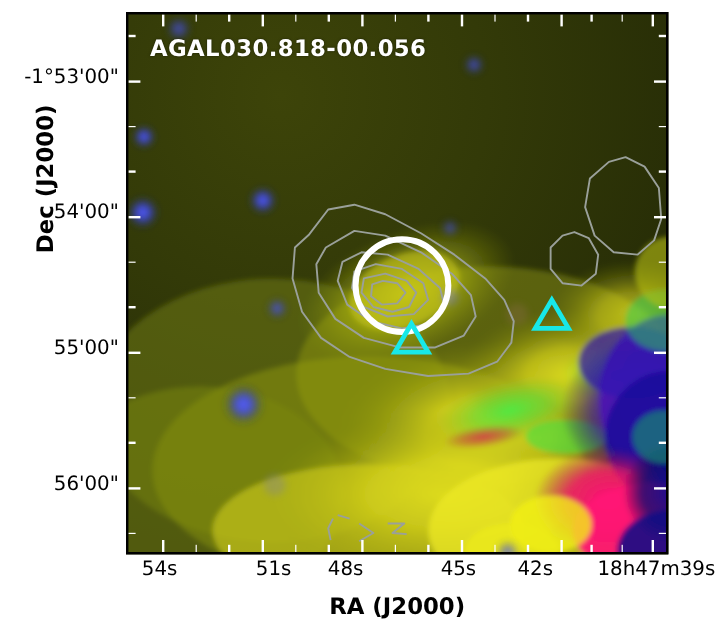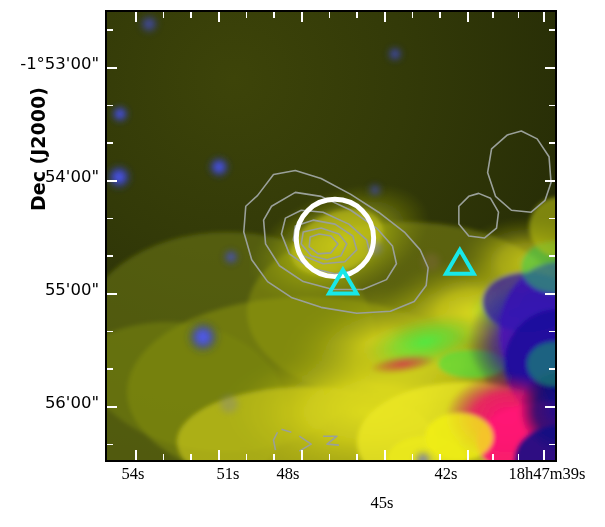--- a/index.html
+++ b/index.html
@@ -61,21 +61,20 @@
   }
   .xtick-label {
     position: absolute;
     top: 466px;
     text-align: center;
     font-size: 16.5px;
     color: #000;
     white-space: nowrap;
     line-height: 1;
     transform: translateX(-50%);
-    font-family: Liberation Serif, serif;
   }
 
   
   #panel {
     position: absolute;
     left: 105px;
     top: 10px;
     width: 452px;
     height: 452px;
     border: 2px solid #000;
@@ -122,32 +121,33 @@
     pointer-events: none;
   }
 </style>
 </head>
 <body>
 
 <div id="figure">
 
   <div id="ylabel">Dec (J2000)</div>
 
+  <div id="xlabel">RA (J2000)</div>
 
   <div id="ytick-labels">
       <div class="ytick-label" style="top: 56px; right: 506px;">-1°53'00"</div>
       <div class="ytick-label" style="top: 169px; right: 506px;">54'00"</div>
       <div class="ytick-label" style="top: 282px; right: 506px;">55'00"</div>
       <div class="ytick-label" style="top: 395px; right: 506px;">56'00"</div>
     </div>
   <div id="xtick-labels">
       <div class="xtick-label" style="left: 133px;">54s</div>
       <div class="xtick-label" style="left: 228px;">51s</div>
       <div class="xtick-label" style="left: 288px;">48s</div>
-      <div class="xtick-label" style="left: 382px; margin-top: 29px;">45s</div>
+      <div class="xtick-label" style="left: 382px;">45s</div>
       <div class="xtick-label" style="left: 446px;">42s</div>
       <div class="xtick-label" style="left: 547px;">18h47m39s</div>
     </div>
 
   <div id="panel">
 
     <div id="imgwrap">
       <svg width="452" height="452" viewBox="0 0 452 452" preserveAspectRatio="none">
         <defs>
 
@@ -311,20 +311,21 @@
         <path d="M194,428 L206,436 L194,443"></path>
         <path d="M218,428 L232,428 L222,436 L234,437"></path>
       </g>
 
       <circle cx="230" cy="228" r="39" fill="none" stroke="#ffffff" stroke-width="5"></circle>
 
       <polygon points="238,260 252,284 224,284" fill="none" stroke="#18e8e8" stroke-width="4" stroke-linejoin="miter"></polygon>
       <polygon points="356,240 370,264 342,264" fill="none" stroke="#18e8e8" stroke-width="4" stroke-linejoin="miter"></polygon>
     </svg>
 
+    <div id="title">AGAL030.818-00.056</div>
 
     <div id="ticks">
         <div class="tick bottom" style="left: 28px; bottom: 0px; height: 10px;"></div>
         <div class="tick top" style="left: 28px; top: 0px; height: 10px;"></div>
         <div class="tick bottom" style="left: 55.6667px; bottom: 0px; height: 6px;"></div>
         <div class="tick top" style="left: 55.6667px; top: 0px; height: 6px;"></div>
         <div class="tick bottom" style="left: 83.3333px; bottom: 0px; height: 6px;"></div>
         <div class="tick top" style="left: 83.3333px; top: 0px; height: 6px;"></div>
         <div class="tick bottom" style="left: 111px; bottom: 0px; height: 10px;"></div>
         <div class="tick top" style="left: 111px; top: 0px; height: 10px;"></div>

